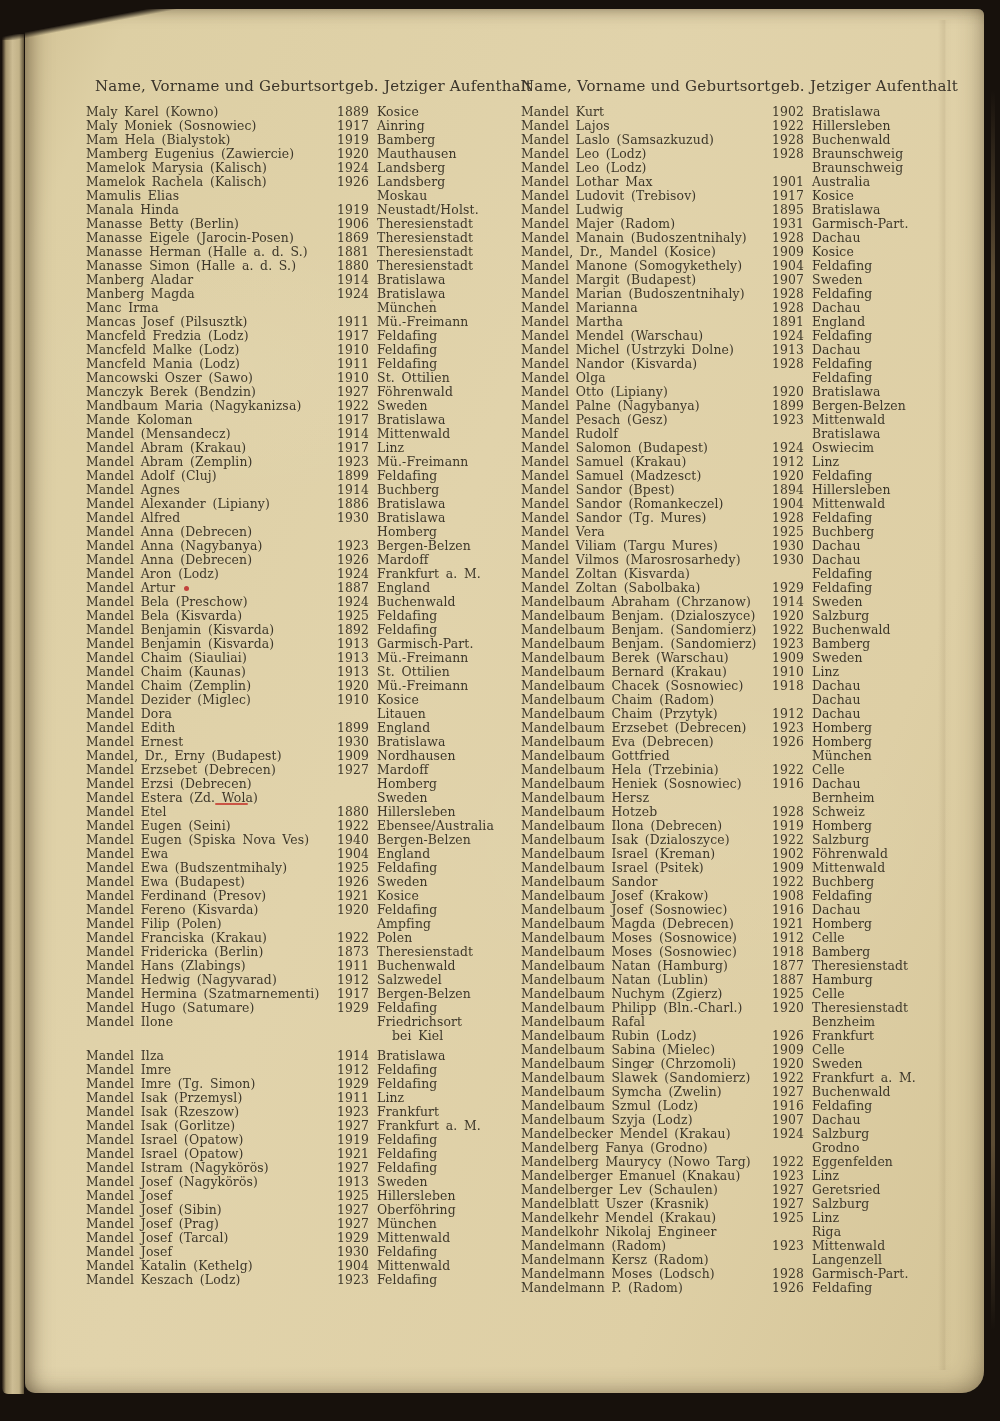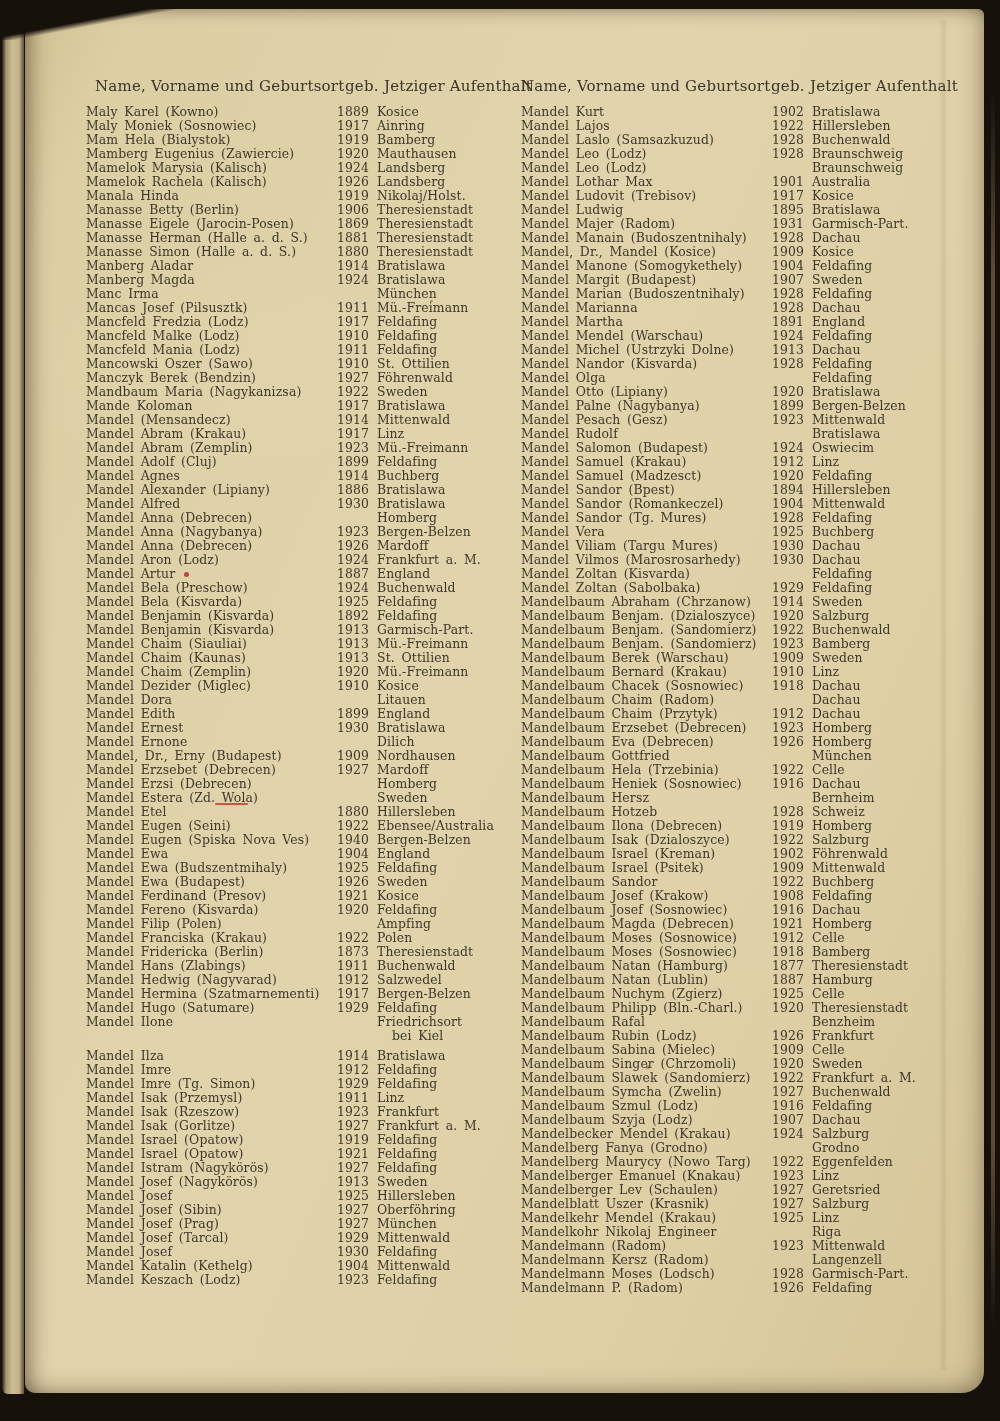--- a/index.html
+++ b/index.html
@@ -124,23 +124,27 @@
           <span class="name">Mamelok Marysia (Kalisch)</span>
           <span class="year">1924</span>
           <span class="res">Landsberg</span>
         </div>
         <div class="row">
           <span class="name">Mamelok Rachela (Kalisch)</span>
           <span class="year">1926</span>
           <span class="res">Landsberg</span>
         </div>
         <div class="row">
+          <span class="name">Mamulis Elias</span>
+          <span class="res">Moskau</span>
+        </div>
+        <div class="row">
           <span class="name">Manala Hinda</span>
           <span class="year">1919</span>
-          <span class="res">Nikolaj/Holst.</span>
+          <span class="res">Neustadt/Holst.</span>
         </div>
         <div class="row">
           <span class="name">Manasse Betty (Berlin)</span>
           <span class="year">1906</span>
           <span class="res">Theresienstadt</span>
         </div>
         <div class="row">
           <span class="name">Manasse Eigele (Jarocin-Posen)</span>
           <span class="year">1869</span>
           <span class="res">Theresienstadt</span>
@@ -314,24 +318,20 @@
         </div>
         <div class="row">
           <span class="name">Mandel Edith</span>
           <span class="year">1899</span>
           <span class="res">England</span>
         </div>
         <div class="row">
           <span class="name">Mandel Ernest</span>
           <span class="year">1930</span>
           <span class="res">Bratislawa</span>
-        </div>
-        <div class="row">
-          <span class="name">Mandel Ernone</span>
-          <span class="res">Dilich</span>
         </div>
         <div class="row">
           <span class="name">Mandel, Dr., Erny (Budapest)</span>
           <span class="year">1909</span>
           <span class="res">Nordhausen</span>
         </div>
         <div class="row">
           <span class="name">Mandel Erzsebet (Debrecen)</span>
           <span class="year">1927</span>
           <span class="res">Mardoff</span>

